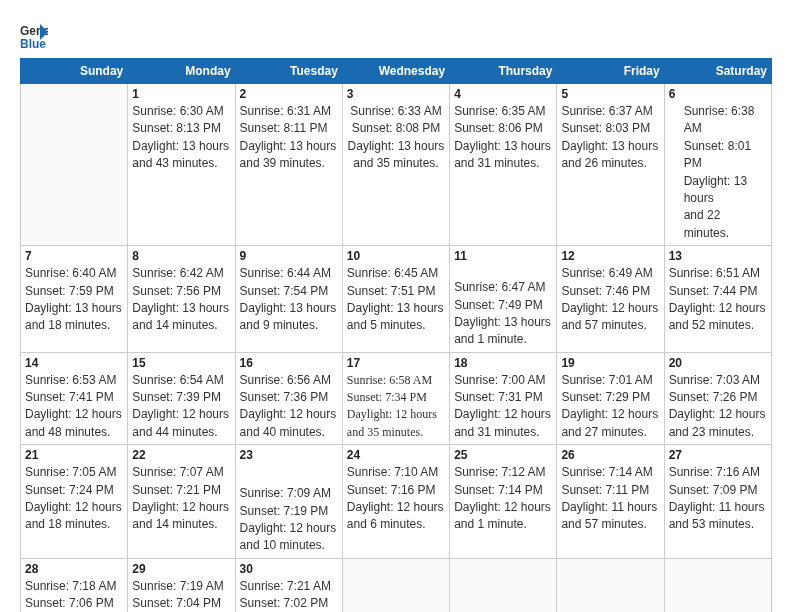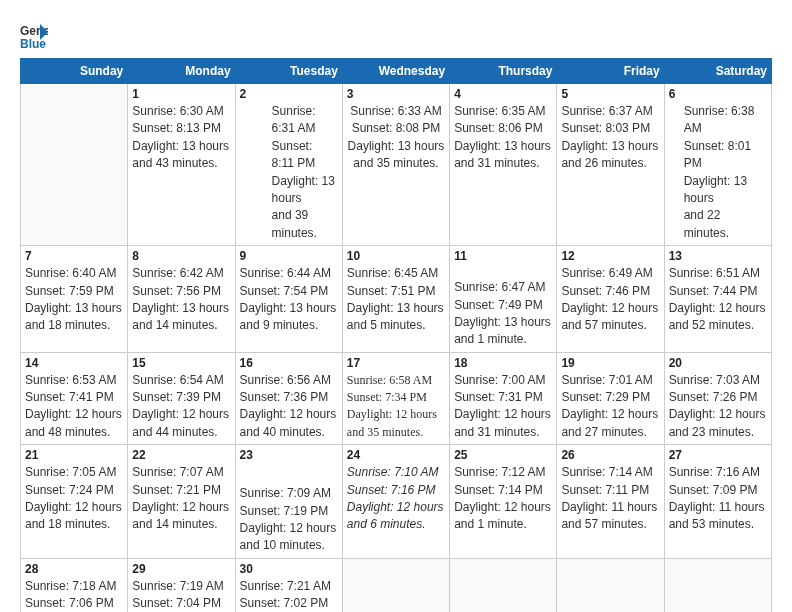--- a/index.html
+++ b/index.html
@@ -119,21 +119,21 @@
           <td class="empty-cell"></td>
           <td>
             <span class="day-num">1</span>
             <div class="day-info" style="white-space: pre-line;">Sunrise: 6:30 AM
 Sunset: 8:13 PM
 Daylight: 13 hours
 and 43 minutes.</div>
           </td>
           <td>
             <span class="day-num">2</span>
-            <div class="day-info" style="white-space: pre-line; margin-left: 32px;">Sunrise: 6:31 AM
+            <div class="day-info" style="white-space: pre-line;">Sunrise: 6:31 AM
 Sunset: 8:11 PM
 Daylight: 13 hours
 and 39 minutes.</div>
           </td>
           <td>
             <span class="day-num">3</span>
             <div class="day-info" style="white-space: pre-line; text-align: center;">Sunrise: 6:33 AM
 Sunset: 8:08 PM
 Daylight: 13 hours
 and 35 minutes.</div>
@@ -279,21 +279,21 @@
           </td>
           <td>
             <span class="day-num">23</span>
             <div class="day-info" style="white-space: pre-line; margin-top: 23px;">Sunrise: 7:09 AM
 Sunset: 7:19 PM
 Daylight: 12 hours
 and 10 minutes.</div>
           </td>
           <td>
             <span class="day-num">24</span>
-            <div class="day-info" style="white-space: pre-line; font-style: italic;">Sunrise: 7:10 AM
+            <div class="day-info" style="white-space: pre-line;">Sunrise: 7:10 AM
 Sunset: 7:16 PM
 Daylight: 12 hours
 and 6 minutes.</div>
           </td>
           <td>
             <span class="day-num">25</span>
             <div class="day-info" style="white-space: pre-line;">Sunrise: 7:12 AM
 Sunset: 7:14 PM
 Daylight: 12 hours
 and 1 minute.</div>

